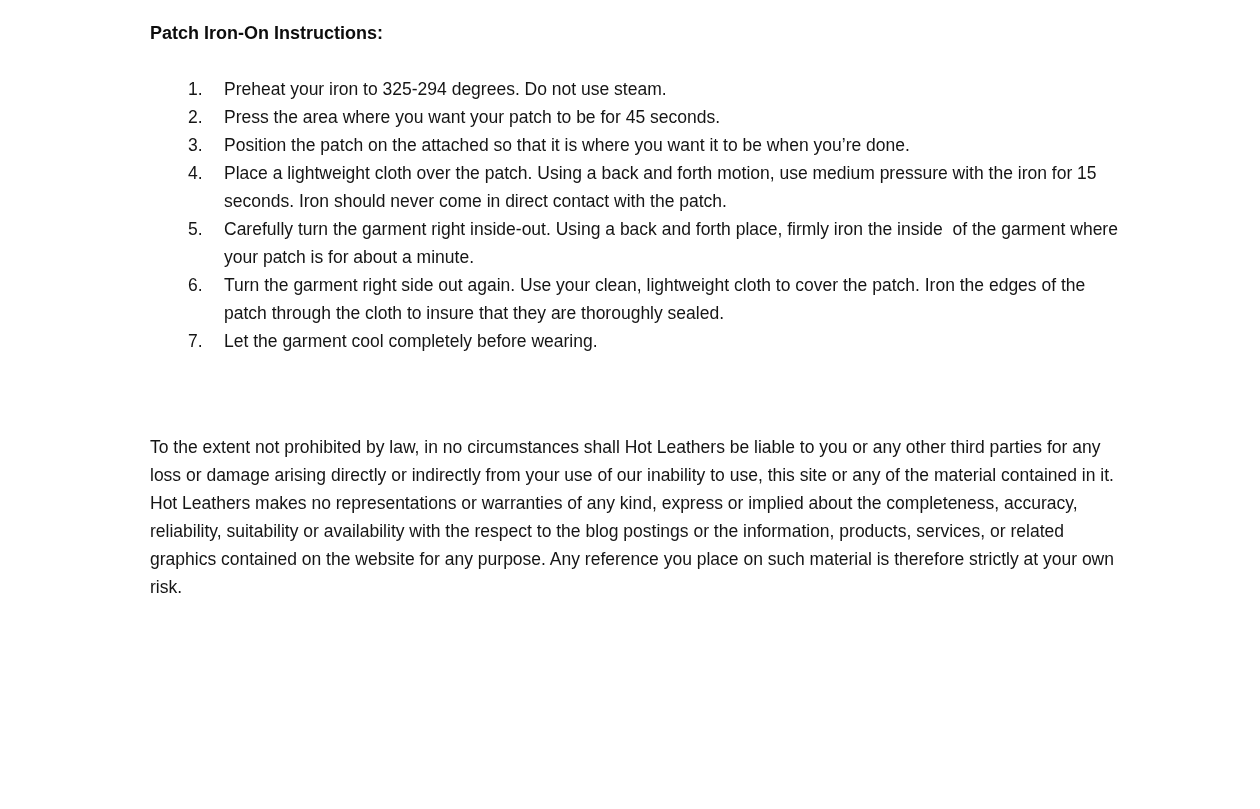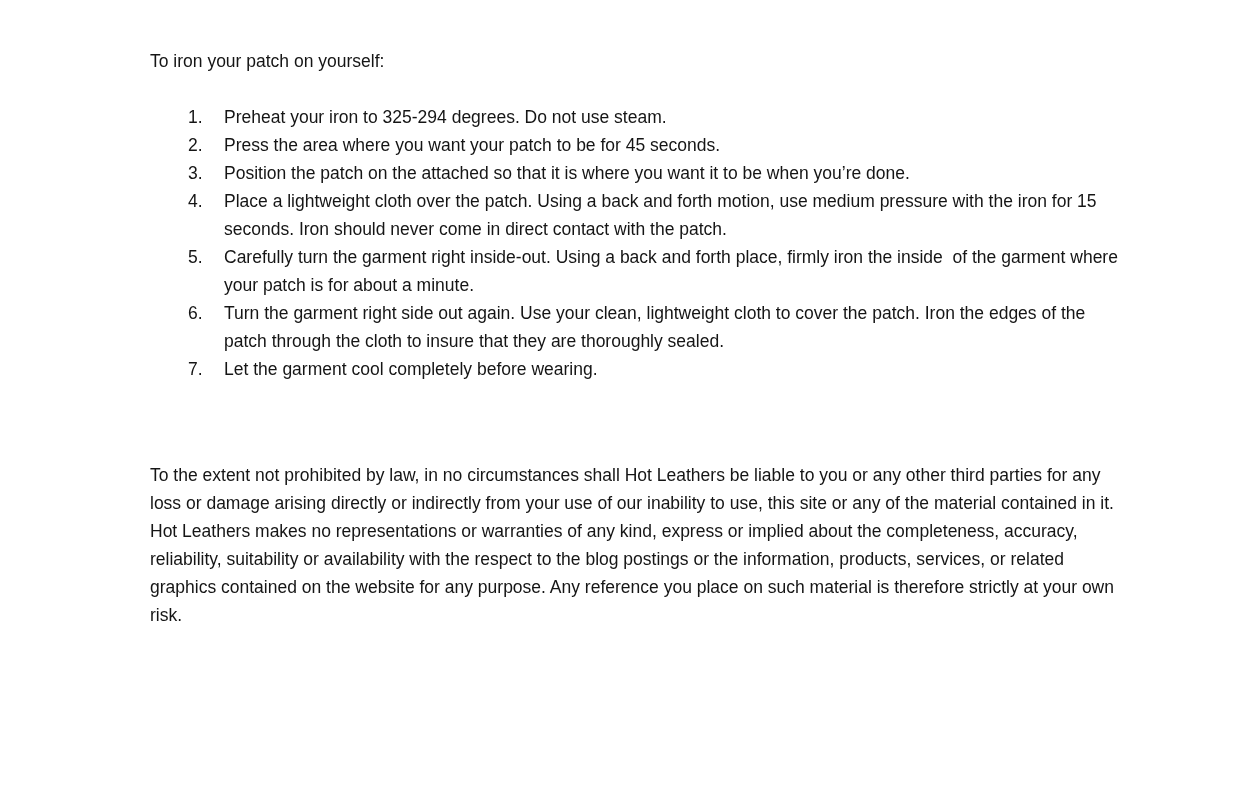--- a/index.html
+++ b/index.html
@@ -64,24 +64,24 @@
   .disclaimer {
     margin-top: 78px;
   }
 </style>
 </head>
 <body>
 
 <div class="page">
   <div class="content">
 
+    <h1 class="doc-title">Patch Iron-On Instructions:</h1>
 
 
 
-    <p class="steps-heading">To iron your patch on yourself:</p>
 
     <ol class="steps-list">
       <li class="step-item">Preheat your iron to 325-294 degrees. Do not use steam.</li>
       <li class="step-item">Press the area where you want your patch to be for 45 seconds.</li>
       <li class="step-item">Position the patch on the attached so that it is where you want it to be when you’re done.</li>
       <li class="step-item">Place a lightweight cloth over the patch. Using a back and forth motion, use medium pressure with the iron for 15 seconds. Iron should never come in direct contact with the patch.</li>
       <li class="step-item">Carefully turn the garment right inside-out. Using a back and forth place, firmly iron the inside  of the garment where your patch is for about a minute.</li>
       <li class="step-item">Turn the garment right side out again. Use your clean, lightweight cloth to cover the patch. Iron the edges of the patch through the cloth to insure that they are thoroughly sealed.</li>
       <li class="step-item">Let the garment cool completely before wearing.</li>
     </ol>

